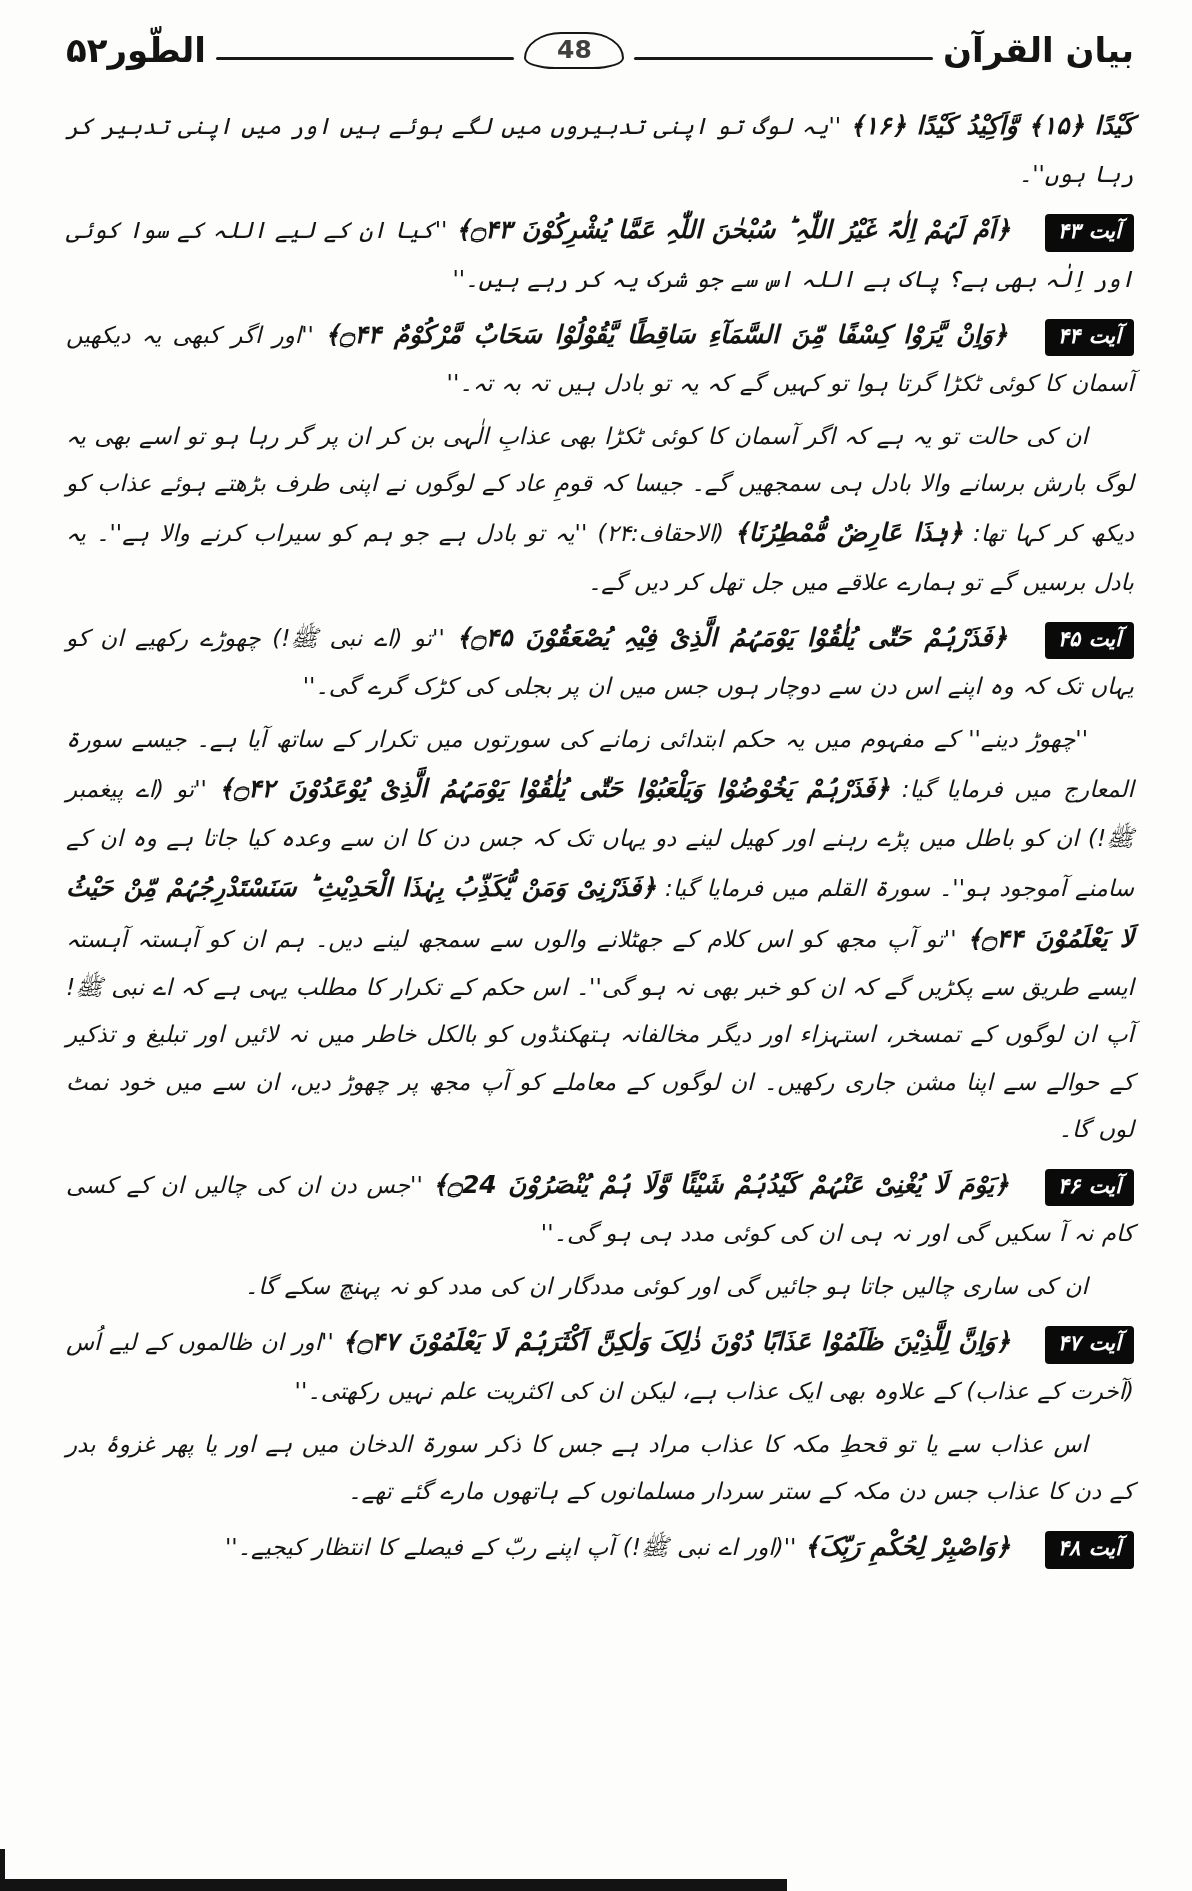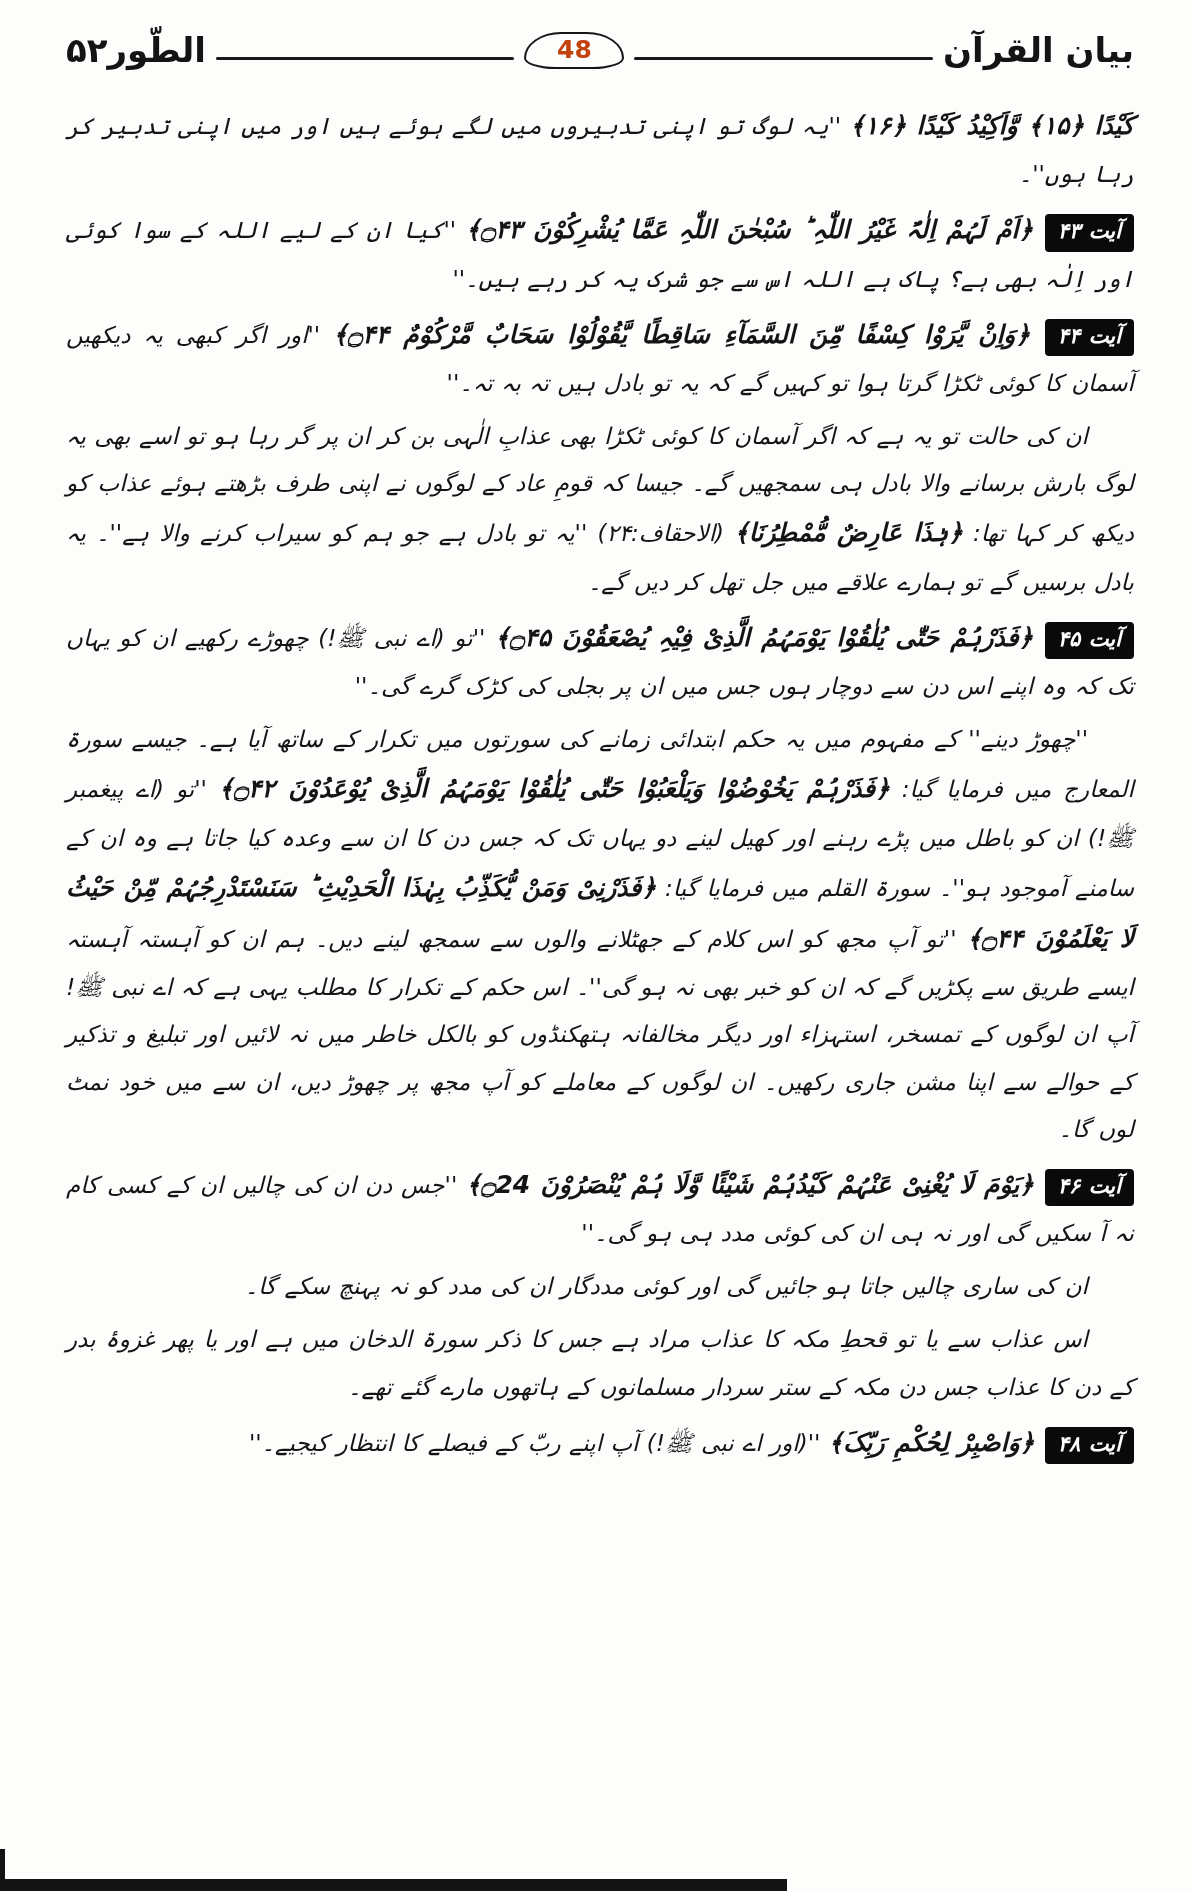--- a/index.html
+++ b/index.html
@@ -44,21 +44,21 @@
     border:2.5px solid #161616;
     border-radius:50% 50% 42% 42% / 95% 95% 40% 40%;
     padding:1px 26px 3px;
     min-width:44px;
     text-align:center;
     background:#fdfdfb;
   }
   .page-number{
     font-size:25px;
     font-weight:bold;
-    color:#c2410c;
+    color:#404040;
   }
   
   .content{
     font-size:23px;
     line-height:2.05;
     text-align:justify;
     text-align-last:right;
     word-spacing:1px;
   }
   .para{
@@ -70,21 +70,21 @@
   }
   .ayat-marker{
     display:inline-block;
     background:#0a0a0a;
     color:#ffffff;
     font-weight:bold;
     font-size:21px;
     line-height:1.5;
     padding:2px 13px 4px;
     border-radius:4px;
-    margin-left:2px;
+    margin-left:26px;
     white-space:nowrap;
     text-indent:0;
     vertical-align:baseline;
   }
   .seg.arabic{
     font-weight:bold;
     font-size:25px;
   }
   .seg.urdu{
     font-weight:normal;
@@ -140,20 +140,23 @@
   <span class="seg arabic">﴿فَذَرْہُمْ حَتّٰی یُلٰقُوْا یَوْمَہُمُ الَّذِیْ فِیْہِ یُصْعَقُوْنَ ۝۴۵﴾</span> <span class="seg urdu">''تو (اے نبی ﷺ!) چھوڑے رکھیے ان کو یہاں تک کہ وہ اپنے اس دن سے دوچار ہوں جس میں ان پر بجلی کی کڑک گرے گی۔''</span> </p>
       <p class="para indent">
     
   <span class="seg urdu">''چھوڑ دینے'' کے مفہوم میں یہ حکم ابتدائی زمانے کی سورتوں میں تکرار کے ساتھ آیا ہے۔ جیسے سورۃ المعارج میں فرمایا گیا:</span> <span class="seg arabic">﴿فَذَرْہُمْ یَخُوْضُوْا وَیَلْعَبُوْا حَتّٰی یُلٰقُوْا یَوْمَہُمُ الَّذِیْ یُوْعَدُوْنَ ۝۴۲﴾</span> <span class="seg urdu">''تو (اے پیغمبر ﷺ!) ان کو باطل میں پڑے رہنے اور کھیل لینے دو یہاں تک کہ جس دن کا ان سے وعدہ کیا جاتا ہے وہ ان کے سامنے آموجود ہو''۔ سورۃ القلم میں فرمایا گیا:</span> <span class="seg arabic">﴿فَذَرْنِیْ وَمَنْ یُّکَذِّبُ بِہٰذَا الْحَدِیْثِ ؕ سَنَسْتَدْرِجُہُمْ مِّنْ حَیْثُ لَا یَعْلَمُوْنَ ۝۴۴﴾</span> <span class="seg urdu">''تو آپ مجھ کو اس کلام کے جھٹلانے والوں سے سمجھ لینے دیں۔ ہم ان کو آہستہ آہستہ ایسے طریق سے پکڑیں گے کہ ان کو خبر بھی نہ ہو گی''۔ اس حکم کے تکرار کا مطلب یہی ہے کہ اے نبی ﷺ! آپ ان لوگوں کے تمسخر، استہزاء اور دیگر مخالفانہ ہتھکنڈوں کو بالکل خاطر میں نہ لائیں اور تبلیغ و تذکیر کے حوالے سے اپنا مشن جاری رکھیں۔ ان لوگوں کے معاملے کو آپ مجھ پر چھوڑ دیں، ان سے میں خود نمٹ لوں گا۔</span> </p>
       <p class="para">
     <span class="ayat-marker">آیت ۴۶</span>
   <span class="seg arabic">﴿یَوْمَ لَا یُغْنِیْ عَنْہُمْ کَیْدُہُمْ شَیْئًا وَّلَا ہُمْ یُنْصَرُوْنَ ۝24﴾</span> <span class="seg urdu">''جس دن ان کی چالیں ان کے کسی کام نہ آ سکیں گی اور نہ ہی ان کی کوئی مدد ہی ہو گی۔''</span> </p>
       <p class="para indent">
     
   <span class="seg urdu">ان کی ساری چالیں جاتا ہو جائیں گی اور کوئی مددگار ان کی مدد کو نہ پہنچ سکے گا۔</span> </p>
+      <p class="para">
+    <span class="ayat-marker">آیت ۴۷</span>
+  <span class="seg arabic">﴿وَاِنَّ لِلَّذِیْنَ ظَلَمُوْا عَذَابًا دُوْنَ ذٰلِکَ وَلٰکِنَّ اَکْثَرَہُمْ لَا یَعْلَمُوْنَ ۝۴۷﴾</span> <span class="seg urdu">''اور ان ظالموں کے لیے اُس (آخرت کے عذاب) کے علاوہ بھی ایک عذاب ہے، لیکن ان کی اکثریت علم نہیں رکھتی۔''</span> </p>
       <p class="para indent">
     
   <span class="seg urdu">اس عذاب سے یا تو قحطِ مکہ کا عذاب مراد ہے جس کا ذکر سورۃ الدخان میں ہے اور یا پھر غزوۂ بدر کے دن کا عذاب جس دن مکہ کے ستر سردار مسلمانوں کے ہاتھوں مارے گئے تھے۔</span> </p>
       <p class="para">
     <span class="ayat-marker">آیت ۴۸</span>
   <span class="seg arabic">﴿وَاصْبِرْ لِحُکْمِ رَبِّکَ﴾</span> <span class="seg urdu">''(اور اے نبی ﷺ!) آپ اپنے ربّ کے فیصلے کا انتظار کیجیے۔''</span> </p>
     </main>
 
   <div class="scan-bar"></div>
   <div class="scan-edge"></div>

